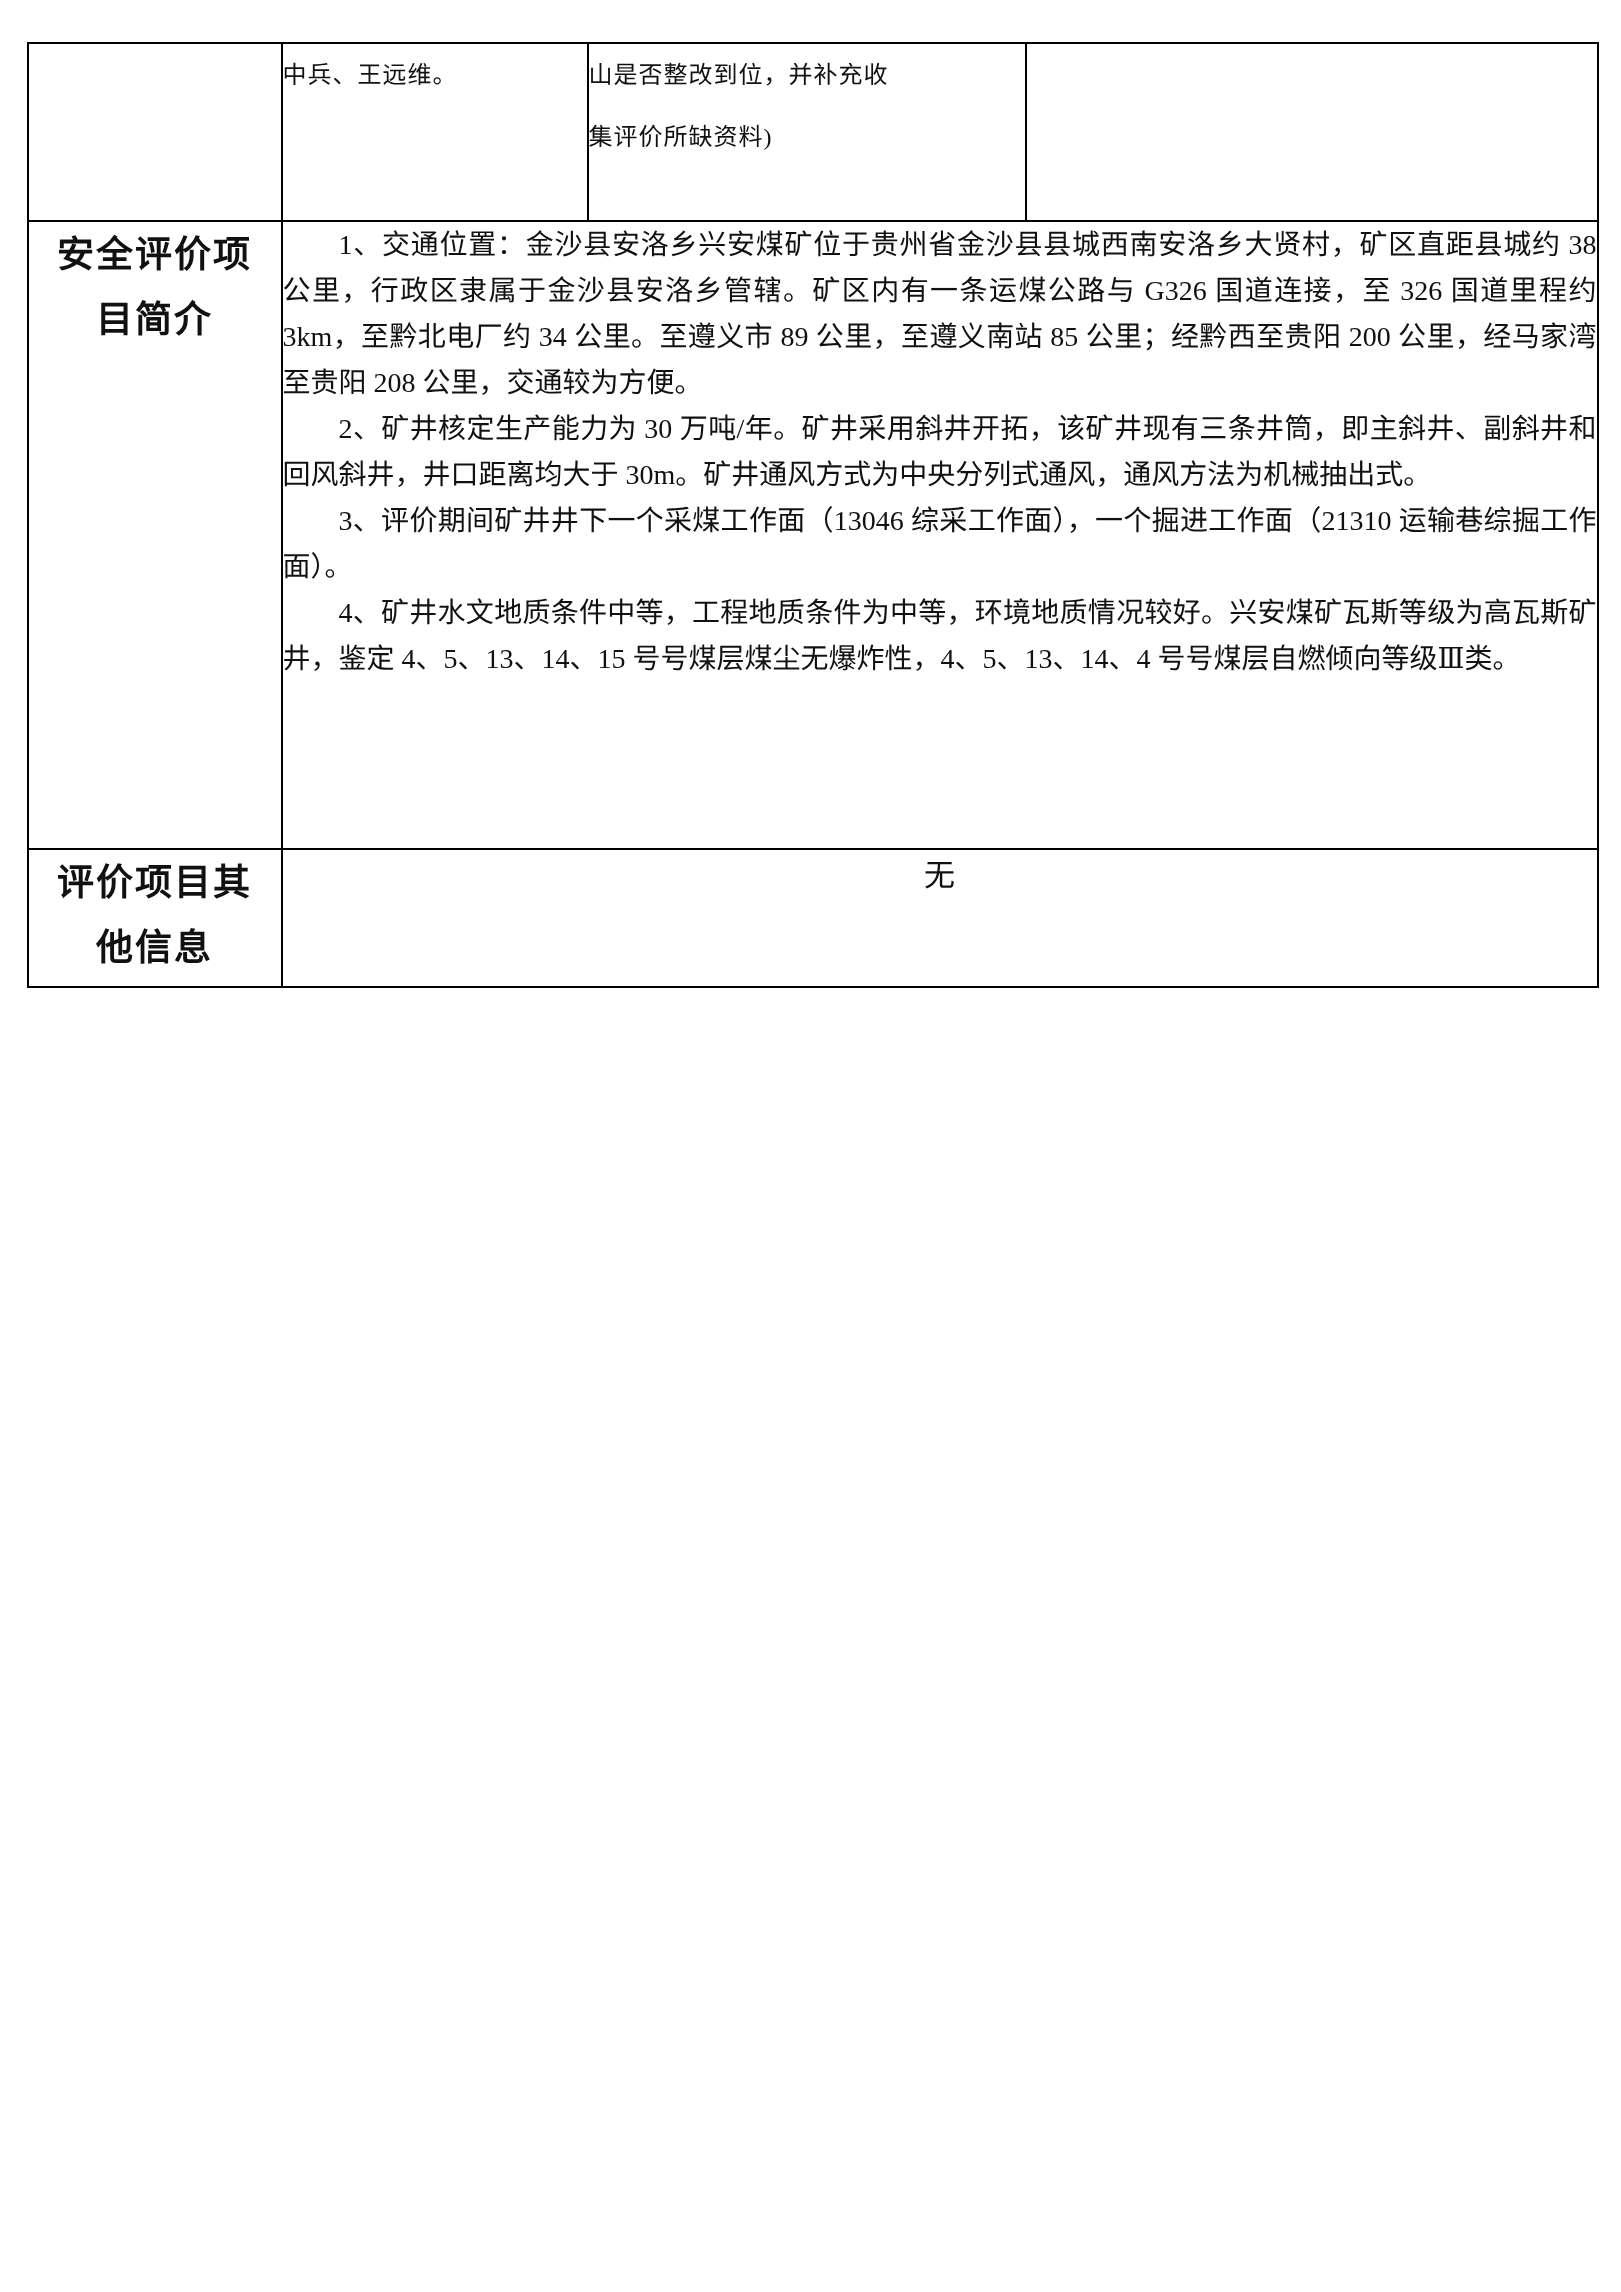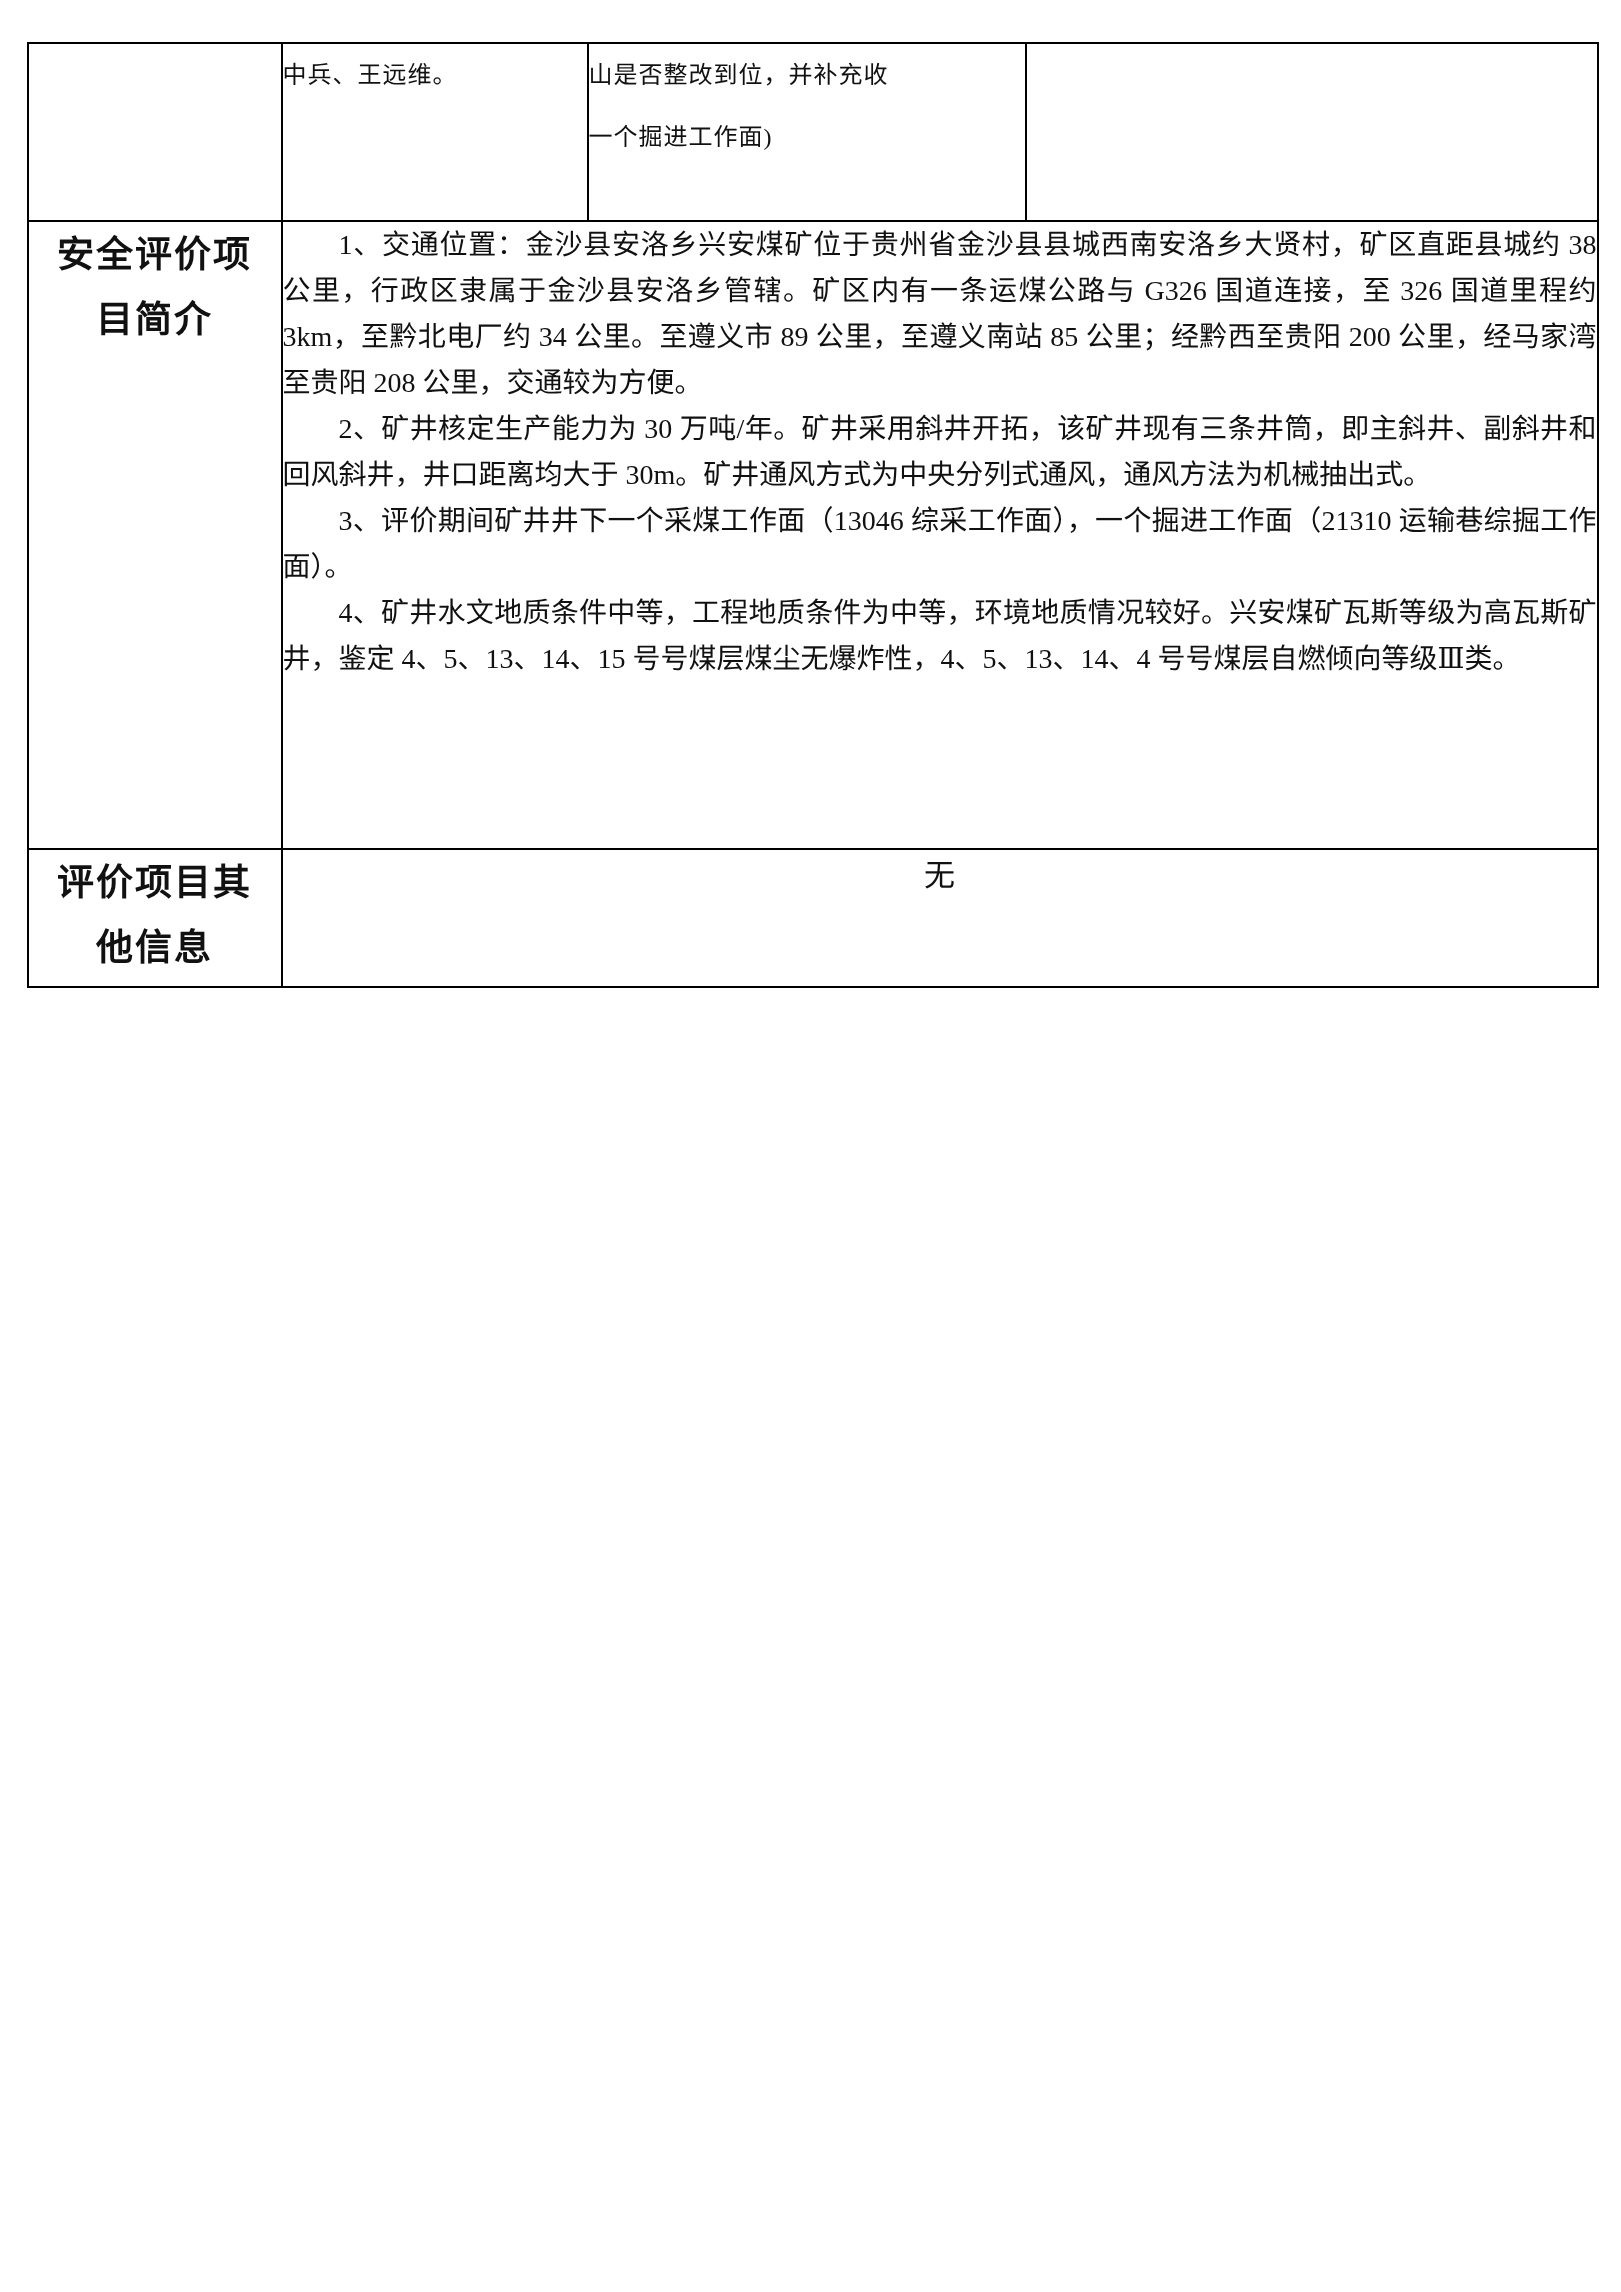--- a/index.html
+++ b/index.html
@@ -95,21 +95,21 @@
     </colgroup>
 
     <tbody>
         <tr class="row-cont">
       <td></td>
       <td class="cell-cont-participants">
         <div class="cont-text">中兵、王远维。</div>
       </td>
       <td class="cell-cont-remark">
         <div class="cont-text">山是否整改到位，并补充收</div>
-        <div class="cont-text">一个掘进工作面)</div>
+        <div class="cont-text">集评价所缺资料)</div>
       </td>
       <td></td>
     </tr>
 
     <tr class="row-intro">
       <td class="label-cell">
         <div class="label-line">安全评价项</div>
         <div class="label-line">目简介</div>
       </td>
       <td class="intro-content" colspan="3">

